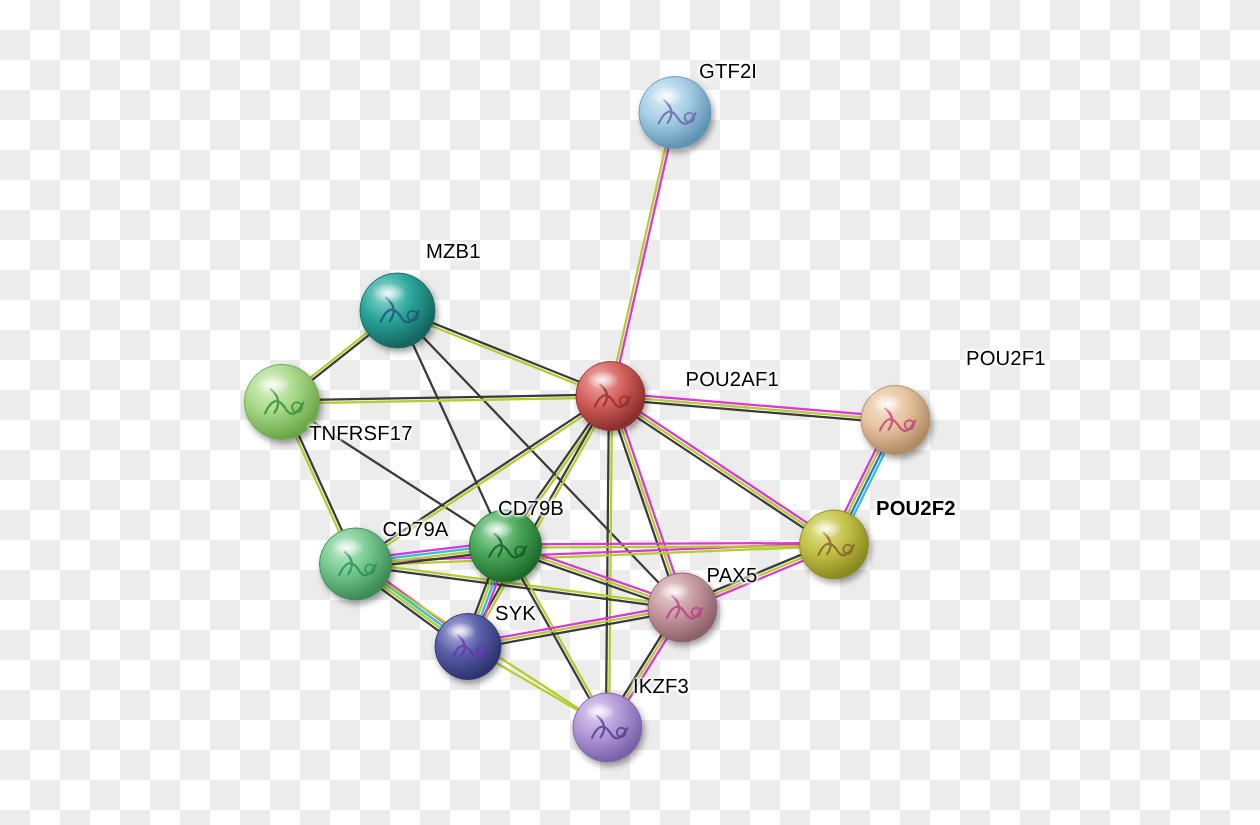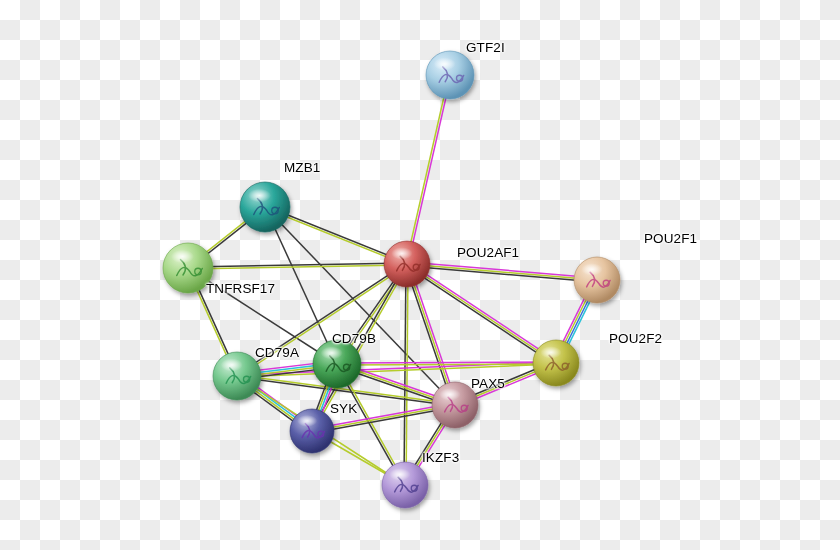--- a/index.html
+++ b/index.html
@@ -381,20 +381,20 @@
           <ellipse cx="399.94" cy="474.42" rx="10.58" ry="6.210000000000001" fill="url(#hl-IKZF3)"></ellipse>
         </g>
       </g>
   </svg>
   <div id="label-layer">
       <div class="node-label" style="left: 466px; top: 41px;">GTF2I</div>
       <div class="node-label" style="left: 284px; top: 161px;">MZB1</div>
       <div class="node-label" style="left: 206px; top: 238px; margin-top: 44px;">TNFRSF17</div>
       <div class="node-label" style="left: 426px; top: 246px; margin-left: 31px;">POU2AF1</div>
       <div class="node-label" style="left: 616px; top: 232px; margin-left: 28px;">POU2F1</div>
-      <div class="node-label" style="left: 609px; top: 332px;">POU2F2</div>
+      <div class="node-label" style="left: 584px; top: 332px; font-weight: bold;">POU2F2</div>
       <div class="node-label" style="left: 255px; top: 346px; text-align: center;">CD79A</div>
       <div class="node-label" style="left: 332px; top: 332px;">CD79B</div>
       <div class="node-label" style="left: 330px; top: 402px;">SYK</div>
       <div class="node-label" style="left: 471px; top: 377px;">PAX5</div>
       <div class="node-label" style="left: 422px; top: 451px;">IKZF3</div>
     </div>
 </div>
 
 </body></html>

